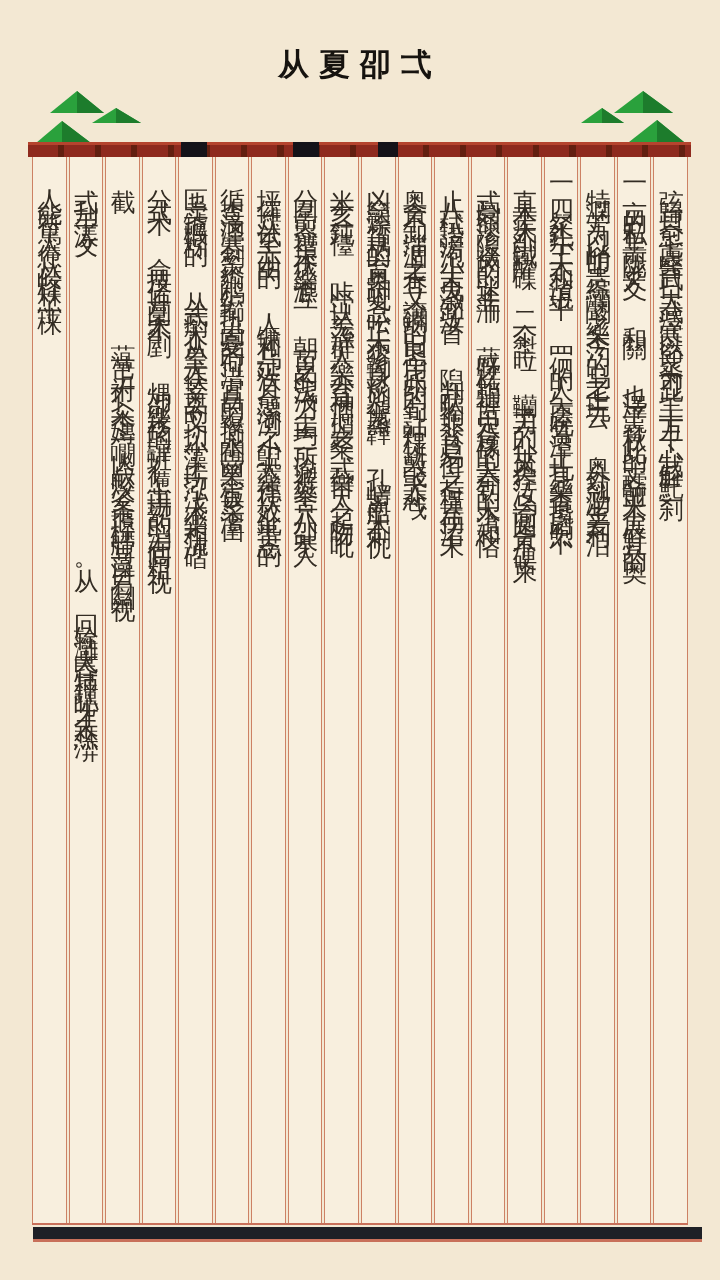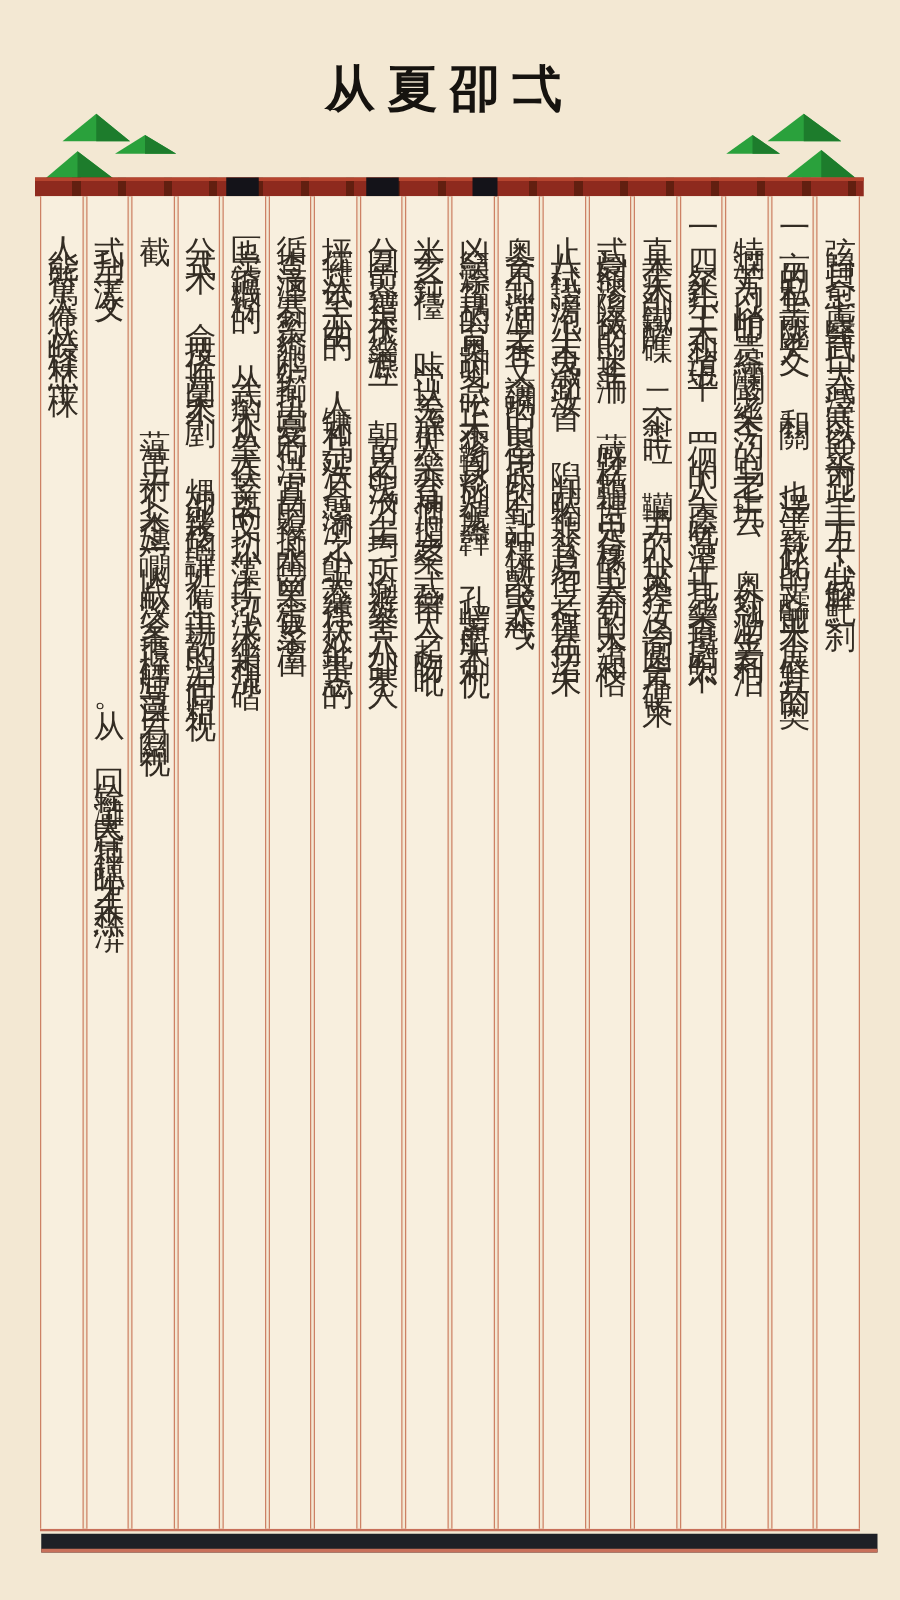--- a/index.html
+++ b/index.html
@@ -1,20 +1,20 @@
 <!DOCTYPE html>
 <html><head>
 <meta charset="utf-8">
 <style>
   html,body{margin:0;padding:0;background:#f3e8d3;}
   .page{position:relative;width:720px;height:1280px;overflow:hidden;
         background:#f3e8d3;font-family:"Liberation Serif","DejaVu Serif",serif;}
 
   .title{position:absolute;top:44px;left:0;right:0;text-align:center;
-         font-weight:700;font-size:40px;letter-spacing:10px;color:#16130f;}
+         font-weight:700;font-size:31px;letter-spacing:10px;color:#16130f;}
 
   .deco{position:absolute;width:115px;height:58px;}
   .deco-left{left:30px;top:86px;}
   .deco-right{left:575px;top:86px;}
 
   
   .top-bar{position:absolute;left:28px;top:142px;width:663px;height:15px;
     background:
       linear-gradient(to bottom,#b5442e 0,#b5442e 3px,rgba(0,0,0,0) 3px),
       repeating-linear-gradient(to right,#8e2a1e 0 30px,#621f10 30px 36.5px);}

